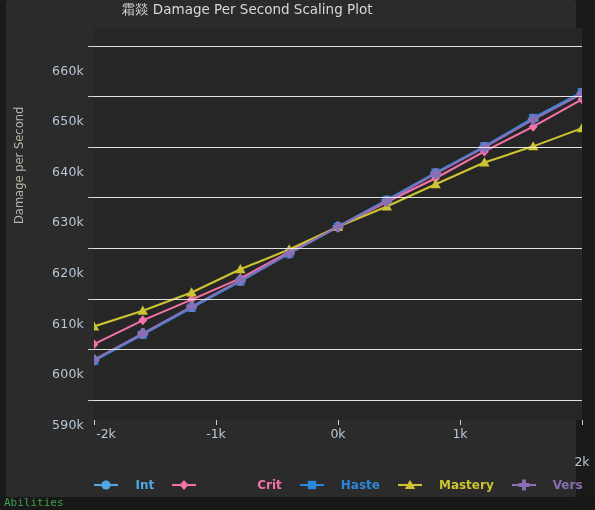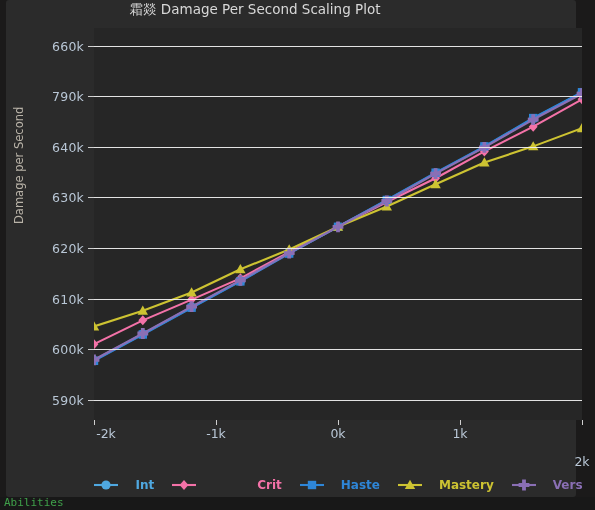--- a/index.html
+++ b/index.html
@@ -12,28 +12,28 @@
 
   
   #figure{position:absolute;left:6px;top:0;width:570px;height:497px;background:#2b2b2b;border-radius:3px;}
 
   
   #axes{position:absolute;left:88px;top:28px;width:488px;height:392px;background:#262626;}
 
   .gridline{position:absolute;left:0;width:100%;height:1px;background:#f2f2f2;opacity:.92;}
 
   .ytick-label{position:absolute;right:8px;transform:translateY(-50%);
-      font-size:12.5px;color:#b9c7d6;letter-spacing:.2px;white-space:nowrap;}
+      font-size:12.5px;color:#b9c7d6;letter-spacing:.2px;white-space:nowrap;margin-top:24px;}
   .ytick-mark{position:absolute;width:6px;height:1px;background:#cfcfcf;}
 
   .xtick-label{position:absolute;top:6px;transform:translateX(-50%);
       font-size:12.5px;color:#b9c7d6;white-space:nowrap;}
   .xtick-mark{position:absolute;top:0;width:1px;height:5px;background:#cfcfcf;}
 
-  #title{position:absolute;left:8px;top:1px;width:482px;text-align:center;
+  #title{position:absolute;left:0;top:1px;width:482px;text-align:center;
       font-size:13.5px;color:#d8d8d8;}
 
   #ylabel{position:absolute;left:6px;top:224px;transform-origin:0 0;
       transform:rotate(-90deg);font-size:11.5px;color:#b9b3a8;white-space:nowrap;}
 
   #xlabel{position:absolute;left:88px;top:452px;width:488px;text-align:center;
       font-size:11.5px;color:#b9b3a8;}
 
   #legend{position:absolute;left:88px;top:476px;width:488px;height:18px;
       display:flex;align-items:center;justify-content:center;gap:17px;}
@@ -66,21 +66,21 @@
         <div class="ytick-label" style="top: 349.187px; right: 492px;">600k</div>
         <div class="ytick-mark" style="top: 349.187px; left: 82px;"></div>
         <div class="ytick-label" style="top: 298.606px; right: 492px;">610k</div>
         <div class="ytick-mark" style="top: 298.606px; left: 82px;"></div>
         <div class="ytick-label" style="top: 248.026px; right: 492px;">620k</div>
         <div class="ytick-mark" style="top: 248.026px; left: 82px;"></div>
         <div class="ytick-label" style="top: 197.445px; right: 492px;">630k</div>
         <div class="ytick-mark" style="top: 197.445px; left: 82px;"></div>
         <div class="ytick-label" style="top: 146.865px; right: 492px;">640k</div>
         <div class="ytick-mark" style="top: 146.865px; left: 82px;"></div>
-        <div class="ytick-label" style="top: 96.2839px; right: 492px;">790k</div>
+        <div class="ytick-label" style="top: 96.2839px; right: 492px;">650k</div>
         <div class="ytick-mark" style="top: 96.2839px; left: 82px;"></div>
         <div class="ytick-label" style="top: 45.7032px; right: 492px;">660k</div>
         <div class="ytick-mark" style="top: 45.7032px; left: 82px;"></div>
       </div>
     <div id="xticks-host">
         <div class="xtick-mark" style="left: 88px; top: 420px;"></div>
         <div class="xtick-label" style="left: 100px; top: 426px;">-2k</div>
         <div class="xtick-mark" style="left: 210px; top: 420px;"></div>
         <div class="xtick-label" style="left: 210px; top: 426px;">-1k</div>
         <div class="xtick-mark" style="left: 332px; top: 420px;"></div>

